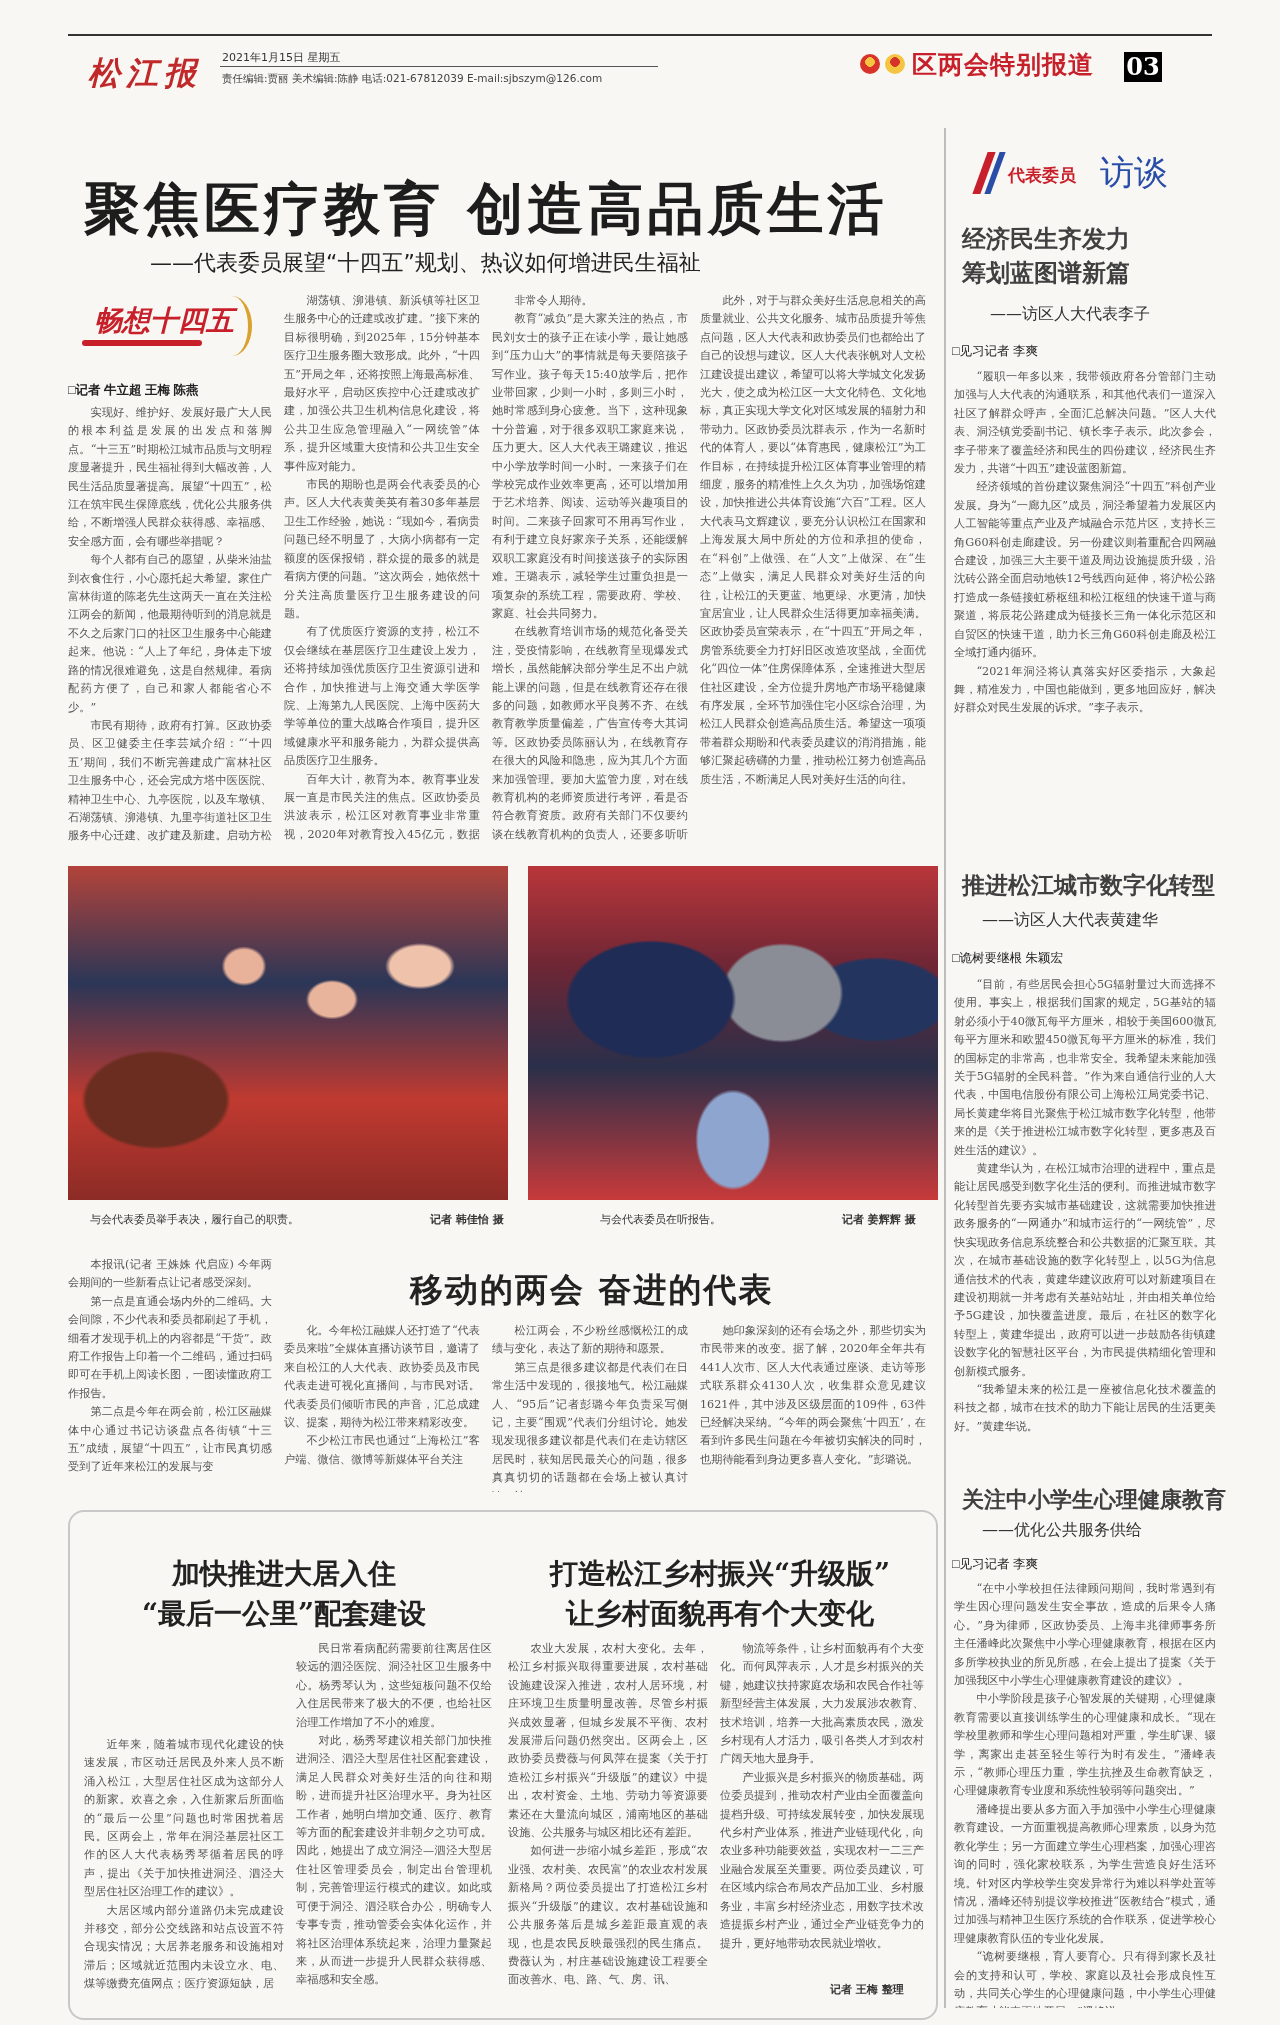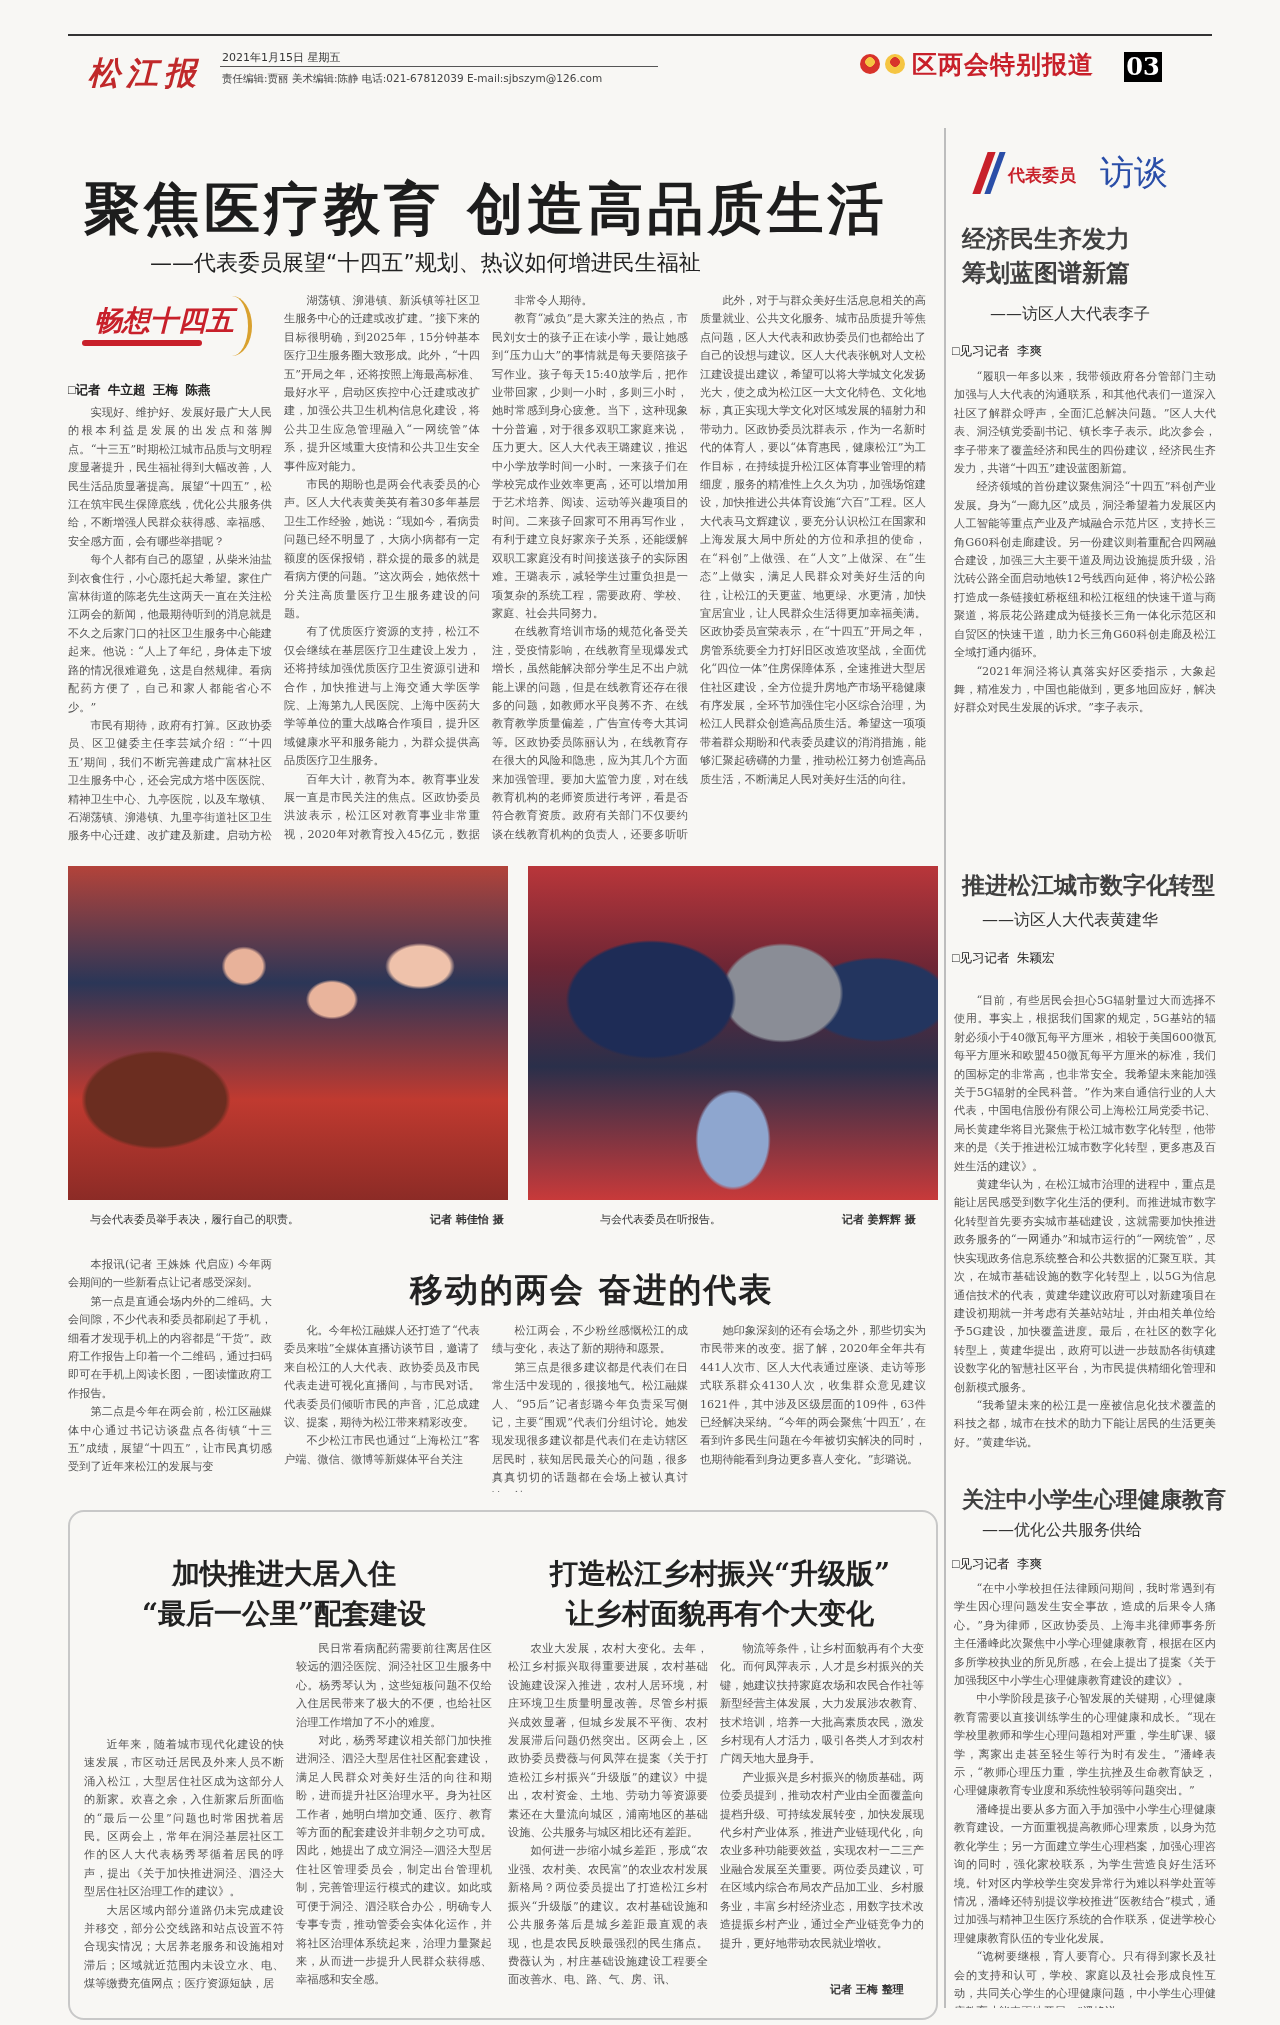--- a/index.html
+++ b/index.html
@@ -17,21 +17,21 @@
   .page-num { position: absolute; left: 1124px; top: 52px; width: 38px; height: 30px; background: #000000; color: #fff; font-size: 24px; font-weight: bold; text-align: center; line-height: 30px; font-family: "DejaVu Serif", serif; }
 
   .main-title { position: absolute; left: 84px; top: 172px; width: 840px; font-size: 56px; font-weight: bold; color: #1d1d1d; font-family: "DejaVu Sans", sans-serif; letter-spacing: 4px; text-align: left; }
   .main-subtitle { position: absolute; left: 150px; top: 248px; font-size: 22px; color: #222; font-family: "DejaVu Sans", sans-serif; }
 
   .badge-changxiang { position: absolute; left: 82px; top: 296px; width: 170px; height: 60px; }
   .badge-changxiang .txt { position: absolute; left: 12px; top: 6px; font-size: 28px; color: #c8202a; font-weight: bold; font-style: italic; font-family: "DejaVu Serif", serif; }
   .badge-changxiang .arc { position: absolute; right: 0; top: 0; width: 40px; height: 60px; border-right: 4px solid #d9a12e; border-radius: 0 50% 50% 0; }
   .badge-changxiang .ribbon { position: absolute; left: 0; top: 44px; width: 120px; height: 6px; background: #c8202a; border-radius: 3px; }
 
-  .byline { position: absolute; font-size: 12.5px; color: #222; font-family: Liberation Mono, monospace; font-weight: bold; }
+  .byline { position: absolute; font-size: 12.5px; color: #222; font-family: Liberation Sans, sans-serif; font-weight: bold; }
   .col { position: absolute; font-size: 11.2px; line-height: 18.4px; color: #555; text-align: justify; font-family: "DejaVu Serif", serif; }
   .col p { text-indent: 2em; }
 
   .sidebar { position: absolute; left: 944px; top: 128px; width: 2px; height: 1880px; background: #bdbdbd; }
   .fangtan-logo { position: absolute; left: 980px; top: 148px; width: 230px; height: 50px; }
   .fangtan-logo .slash { position: absolute; left: 0; top: 4px; width: 8px; height: 42px; background: #c8202a; transform: skewX(-20deg); }
   .fangtan-logo .slash2 { position: absolute; left: 12px; top: 4px; width: 6px; height: 42px; background: #2a4ea8; transform: skewX(-20deg); }
   .fangtan-logo .t1 { position: absolute; left: 28px; top: 16px; font-size: 17px; color: #c8202a; font-weight: bold; font-family: "DejaVu Sans", sans-serif; }
   .fangtan-logo .t2 { position: absolute; left: 120px; top: 2px; font-size: 34px; color: #2a4ea8; font-weight: normal; font-family: "DejaVu Sans", sans-serif; }
 
@@ -174,22 +174,22 @@
   <div class="side-sub" style="left:990px; top:304px;">——访区人大代表李子</div>
   <div class="byline" style="left:952px; top:343px; font-weight:normal;">□见习记者 李爽</div>
   <div class="col" style="left:954px; top:368px; width:262px; height:490px; overflow:hidden;">
       <p>“履职一年多以来，我带领政府各分管部门主动加强与人大代表的沟通联系，和其他代表们一道深入社区了解群众呼声，全面汇总解决问题。”区人大代表、洞泾镇党委副书记、镇长李子表示。此次参会，李子带来了覆盖经济和民生的四份建议，经济民生齐发力，共谱“十四五”建设蓝图新篇。</p>
       <p>经济领域的首份建议聚焦洞泾“十四五”科创产业发展。身为“一廊九区”成员，洞泾希望着力发展区内人工智能等重点产业及产城融合示范片区，支持长三角G60科创走廊建设。另一份建议则着重配合四网融合建设，加强三大主要干道及周边设施提质升级，沿沈砖公路全面启动地铁12号线西向延伸，将沪松公路打造成一条链接虹桥枢纽和松江枢纽的快速干道与商聚道，将辰花公路建成为链接长三角一体化示范区和自贸区的快速干道，助力长三角G60科创走廊及松江全域打通内循环。</p>
       <p>“2021年洞泾将认真落实好区委指示，大象起舞，精准发力，中国也能做到，更多地回应好，解决好群众对民生发展的诉求。”李子表示。</p>
     </div>
 
   <div class="side-title" style="top:868px; font-size:23px;">推进松江城市数字化转型</div>
   <div class="side-sub" style="left:982px; top:910px;">——访区人大代表黄建华</div>
-  <div class="byline" style="left:952px; top:950px; font-weight:normal;">□见习记者 朱颖宏</div>
-  <div class="col" style="left:954px; top:976px; width:262px; height:508px; overflow:hidden;margin-top:16px;">
+  <div class="byline" style="left:952px; top:950px; font-weight:normal;">□诡树要继根 朱颖宏</div>
+  <div class="col" style="left:954px; top:976px; width:262px; height:508px; overflow:hidden;">
       <p>“目前，有些居民会担心5G辐射量过大而选择不使用。事实上，根据我们国家的规定，5G基站的辐射必须小于40微瓦每平方厘米，相较于美国600微瓦每平方厘米和欧盟450微瓦每平方厘米的标准，我们的国标定的非常高，也非常安全。我希望未来能加强关于5G辐射的全民科普。”作为来自通信行业的人大代表，中国电信股份有限公司上海松江局党委书记、局长黄建华将目光聚焦于松江城市数字化转型，他带来的是《关于推进松江城市数字化转型，更多惠及百姓生活的建议》。</p>
       <p>黄建华认为，在松江城市治理的进程中，重点是能让居民感受到数字化生活的便利。而推进城市数字化转型首先要夯实城市基础建设，这就需要加快推进政务服务的“一网通办”和城市运行的“一网统管”，尽快实现政务信息系统整合和公共数据的汇聚互联。其次，在城市基础设施的数字化转型上，以5G为信息通信技术的代表，黄建华建议政府可以对新建项目在建设初期就一并考虑有关基站站址，并由相关单位给予5G建设，加快覆盖进度。最后，在社区的数字化转型上，黄建华提出，政府可以进一步鼓励各街镇建设数字化的智慧社区平台，为市民提供精细化管理和创新模式服务。</p>
       <p>“我希望未来的松江是一座被信息化技术覆盖的科技之都，城市在技术的助力下能让居民的生活更美好。”黄建华说。</p>
     </div>
 
   <div class="side-title" style="top:1482px; font-size:22px;">关注中小学生心理健康教育</div>
   <div class="side-sub" style="left:982px; top:1520px;">——优化公共服务供给</div>
   <div class="byline" style="left:952px; top:1556px; font-weight:normal;">□见习记者 李爽</div>
   <div class="col" style="left:954px; top:1580px; width:262px; height:428px; overflow:hidden;">
       <p>“在中小学校担任法律顾问期间，我时常遇到有学生因心理问题发生安全事故，造成的后果令人痛心。”身为律师，区政协委员、上海丰兆律师事务所主任潘峰此次聚焦中小学心理健康教育，根据在区内多所学校执业的所见所感，在会上提出了提案《关于加强我区中小学生心理健康教育建设的建议》。</p>

